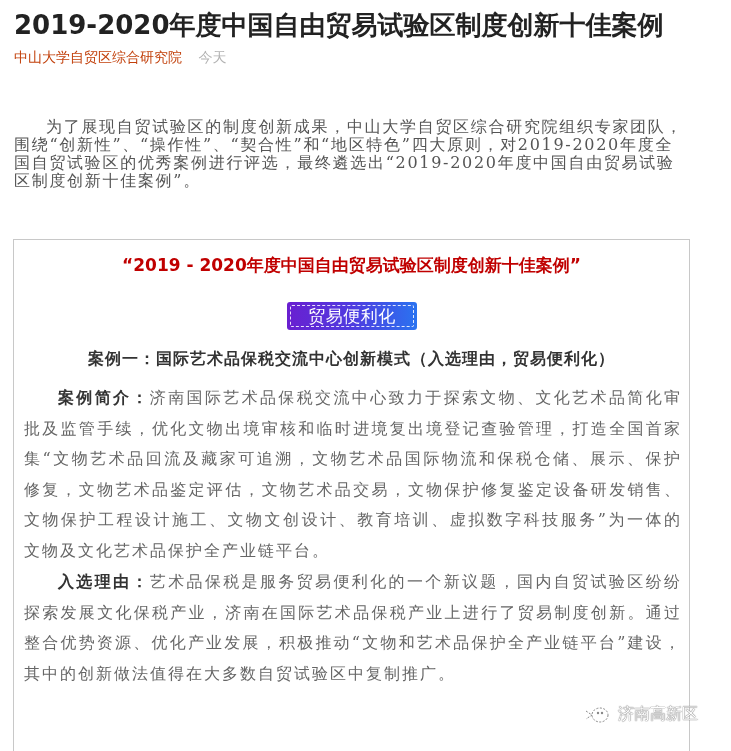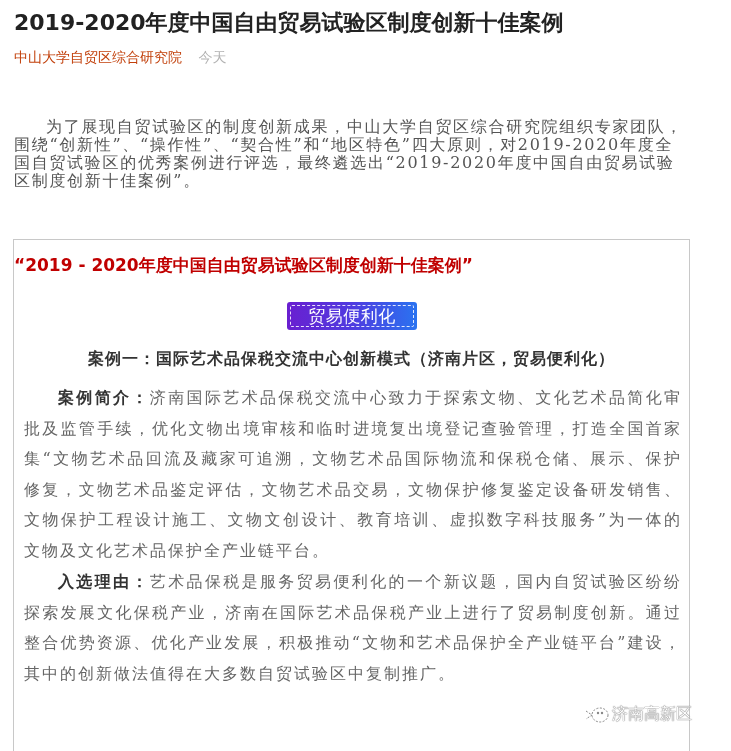--- a/index.html
+++ b/index.html
@@ -4,21 +4,21 @@
   <style>
     * { box-sizing: border-box; margin: 0; padding: 0; }
     html, body {
       width: 731px; height: 751px; overflow: hidden;
       background: #ffffff;
     }
     body { position: relative; font-family: "DejaVu Sans", "Liberation Sans", sans-serif; }
 
     .article-title {
       position: absolute; left: 14px; top: 8px;
-      font-size: 22px; font-weight: bold; color: #222222;
+      font-size: 26px; font-weight: bold; color: #222222;
       letter-spacing: 0px; white-space: nowrap;
       font-family: "DejaVu Sans", sans-serif;
     }
     .meta-row {
       position: absolute; left: 14px; top: 49px;
       font-size: 14px; white-space: nowrap;
     }
     .meta-author { color: #c2410c; }
     .meta-date { color: #b2b2b2; margin-left: 12px; }
 
@@ -29,21 +29,21 @@
       text-indent: 32px; letter-spacing: 1.7px;
     }
 
     .case-box {
       position: absolute; left: 13px; top: 239px;
       width: 677px; height: 520px;
       border: 1px solid #c8c8c8; border-bottom: none;
     }
     .box-heading {
       position: absolute; left: 0; right: 0; top: 14px;
-      color: #c00000;
+      text-align: center; color: #c00000;
       font-size: 17px; font-weight: bold; white-space: nowrap;
       font-family: "DejaVu Sans", sans-serif;
     }
     .category-tag {
       position: absolute; left: 273px; top: 62px;
       width: 130px; height: 28px; border-radius: 3px;
       background: linear-gradient(90deg, #6a1fd0 0%, #4f3be0 50%, #2a73f0 100%);
       display: flex; align-items: center; justify-content: center;
     }
     .category-tag::after {
@@ -67,21 +67,21 @@
       font-size: 16px; line-height: 30.5px; color: #666666;
       text-indent: 34px; letter-spacing: 2px;
       text-align: justify;
     }
     .para .label { color: #333333; font-weight: bold; }
     .para-summary { top: 143px; }
     .para-reason { top: 327px; }
 
     .watermark {
       position: absolute; left: 584px; top: 703px;
-      display: flex; align-items: center; 
+      display: flex; align-items: center; gap: 6px;
       color: #ffffff; font-size: 16px; white-space: nowrap;
       text-shadow: 0 0 1px #666, 0 0 1px #666;
       font-family: "DejaVu Sans", sans-serif;
     }
     .watermark svg { display: block; }
   </style>
 </head>
 <body>
 
 <h1 class="article-title">2019-2020年度中国自由贸易试验区制度创新十佳案例</h1>
@@ -93,21 +93,21 @@
 
 <p class="intro">为了展现自贸试验区的制度创新成果，中山大学自贸区综合研究院组织专家团队，围绕“创新性”、“操作性”、“契合性”和“地区特色”四大原则，对2019-2020年度全国自贸试验区的优秀案例进行评选，最终遴选出“2019-2020年度中国自由贸易试验区制度创新十佳案例”。</p>
 
 <section class="case-box">
   <div class="box-heading">“2019 - 2020年度中国自由贸易试验区制度创新十佳案例”</div>
 
   <div class="category-tag">
     <span>贸易便利化</span>
   </div>
 
-  <div class="case-title">案例一：国际艺术品保税交流中心创新模式（济南片区，贸易便利化）</div>
+  <div class="case-title">案例一：国际艺术品保税交流中心创新模式（入选理由，贸易便利化）</div>
 
   <p class="para para-reason"><span class="label">入选理由：</span><span>艺术品保税是服务贸易便利化的一个新议题，国内自贸试验区纷纷探索发展文化保税产业，济南在国际艺术品保税产业上进行了贸易制度创新。通过整合优势资源、优化产业发展，积极推动“文物和艺术品保护全产业链平台”建设，其中的创新做法值得在大多数自贸试验区中复制推广。</span></p>
 
   <p class="para para-summary"><span class="label">案例简介：</span><span>济南国际艺术品保税交流中心致力于探索文物、文化艺术品简化审批及监管手续，优化文物出境审核和临时进境复出境登记查验管理，打造全国首家集“文物艺术品回流及藏家可追溯，文物艺术品国际物流和保税仓储、展示、保护修复，文物艺术品鉴定评估，文物艺术品交易，文物保护修复鉴定设备研发销售、文物保护工程设计施工、文物文创设计、教育培训、虚拟数字科技服务”为一体的文物及文化艺术品保护全产业链平台。</span></p>
 </section>
 
 <div class="watermark">
   <span>
     <svg width="28" height="22" viewBox="0 0 28 22">
       <ellipse cx="16" cy="12" rx="8" ry="7" fill="none" stroke="#888" stroke-width="1" stroke-dasharray="2 1.5"></ellipse>

